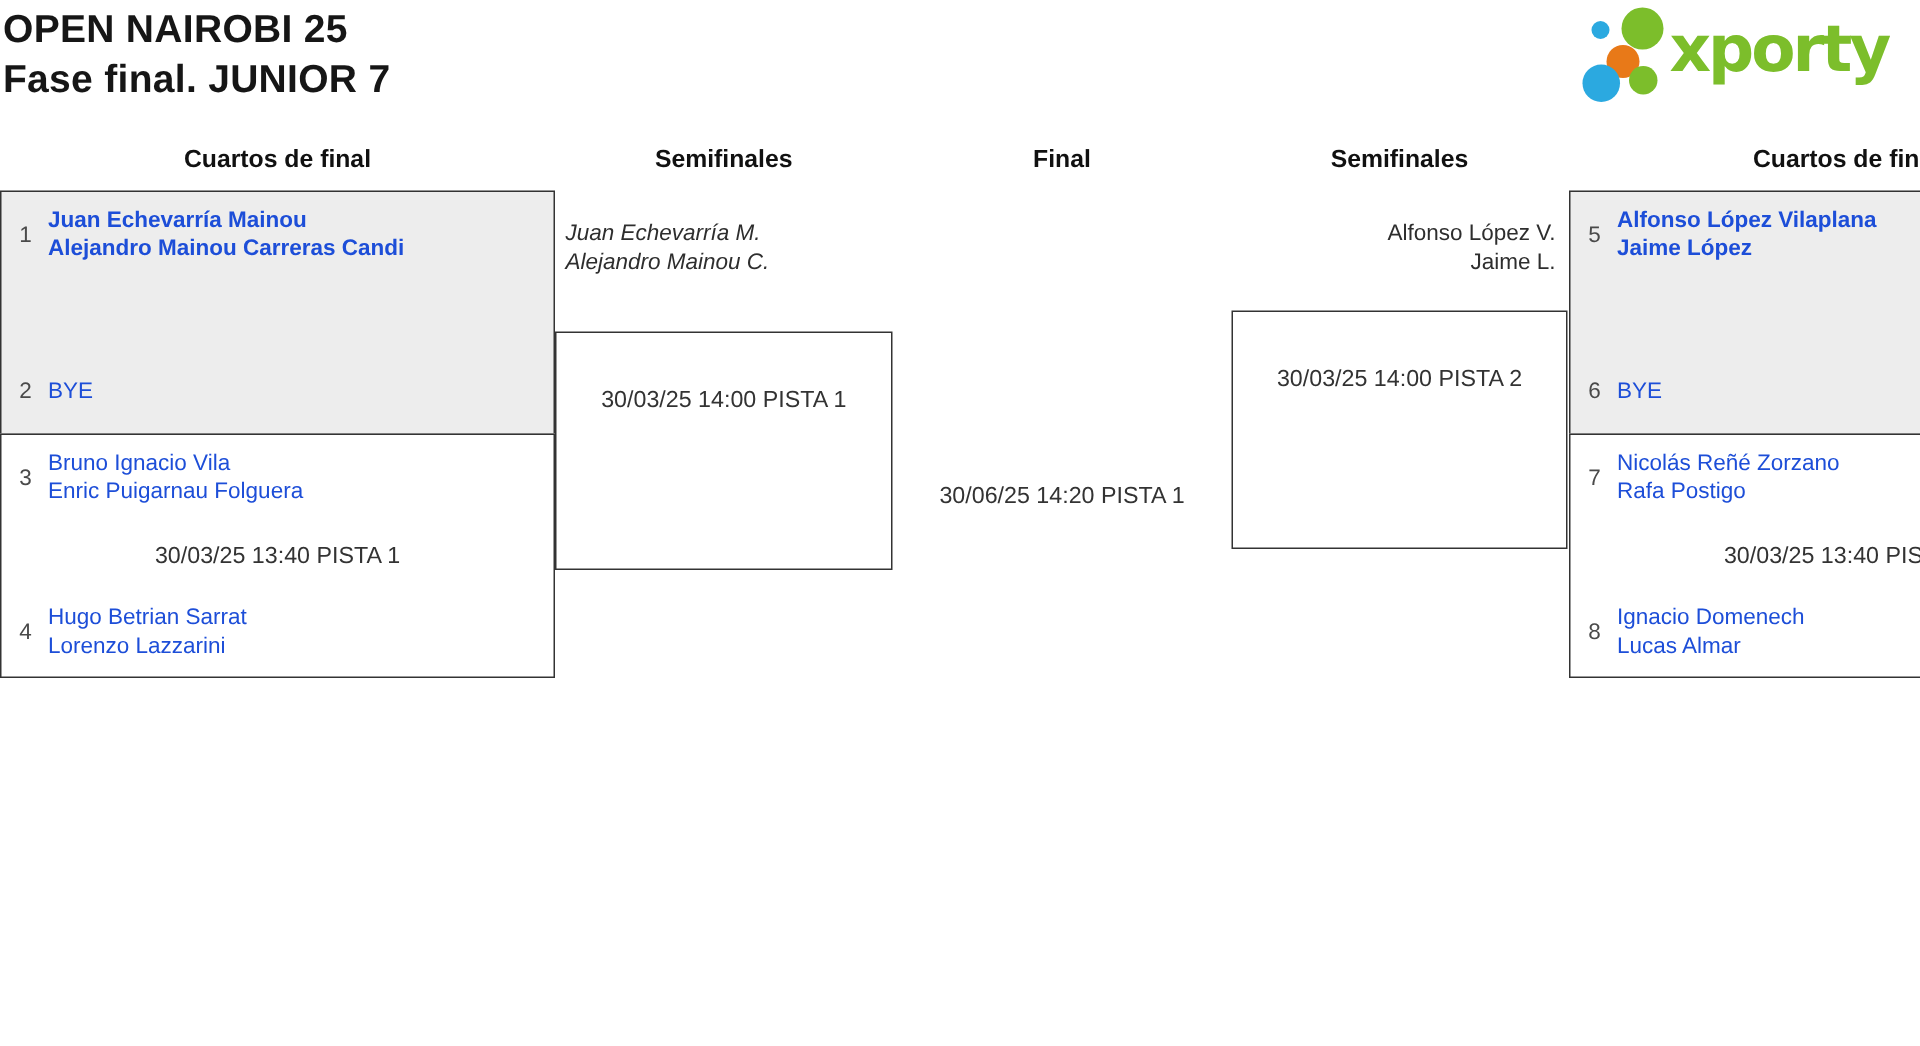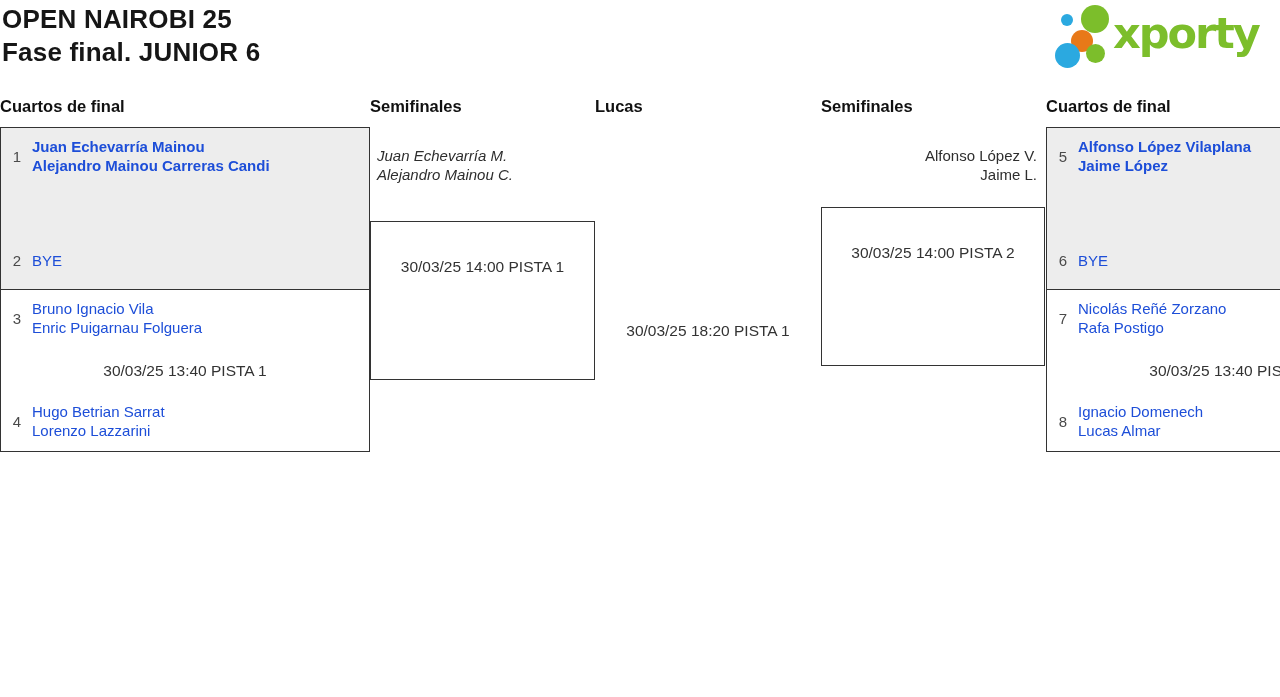--- a/index.html
+++ b/index.html
@@ -39,21 +39,21 @@
     position: absolute; left: 63px; top: 8px;
     font-family: "DejaVu Sans", sans-serif;
     font-size: 43px; font-weight: 700;
     color: #7cbe2b; letter-spacing: -2px;
   }
 
   
   .col-header {
     position: absolute; top: 97px;
     font-size: 16.5px; font-weight: 700; color: #111111;
-    white-space: nowrap;
+    text-align: center; white-space: nowrap;
   }
   #ch-qf-left  { left: 0;      width: 370px; }
   #ch-sf-left  { left: 370px;  width: 225px; }
   #ch-final    { left: 595px;  width: 226px; }
   #ch-sf-right { left: 821px;  width: 224px; }
   #ch-qf-right { left: 1046px; width: 370px; }
 
   
   .box {
     position: absolute;
@@ -111,35 +111,35 @@
     white-space: nowrap;
   }
 </style>
 </head>
 <body>
 
 <div id="stage">
 
   <div class="title-block">
     <div class="title-line">OPEN NAIROBI 25</div>
-    <div class="title-line">Fase final. JUNIOR 6</div>
+    <div class="title-line">Fase final. JUNIOR 7</div>
   </div>
 
   <div class="logo">
     <div class="dot dot-blue-small"></div>
     <div class="dot dot-green-big"></div>
     <div class="dot dot-orange"></div>
     <div class="dot dot-blue-big"></div>
     <div class="dot dot-green-small"></div>
     <div class="brand-text">xporty</div>
   </div>
 
   <div class="col-header" id="ch-qf-left">Cuartos de final</div>
   <div class="col-header" id="ch-sf-left">Semifinales</div>
-  <div class="col-header" id="ch-final">Lucas</div>
+  <div class="col-header" id="ch-final">Final</div>
   <div class="col-header" id="ch-sf-right">Semifinales</div>
   <div class="col-header" id="ch-qf-right">Cuartos de final</div>
 
   <div class="box grey" id="qf1">
     <div class="team-row top">
       <div class="seed">1</div>
       <div class="names bold">Juan Echevarría Mainou
 Alejandro Mainou Carreras Candi</div>
     </div>
     <div class="team-row bottom bye">
@@ -161,21 +161,21 @@
 Lorenzo Lazzarini</div>
     </div>
   </div>
 
   <div class="winner-label" id="wl-left">Juan Echevarría M.
 Alejandro Mainou C.</div>
   <div class="box" id="sf1">
     <div class="sched sf-top">30/03/25 14:00 PISTA 1</div>
   </div>
 
-  <div class="final-sched">30/03/25 18:20 PISTA 1</div>
+  <div class="final-sched">30/06/25 14:20 PISTA 1</div>
 
   <div class="winner-label" id="wl-right">Alfonso López V.
 Jaime L.</div>
   <div class="box" id="sf2">
     <div class="sched sf-top">30/03/25 14:00 PISTA 2</div>
   </div>
 
   <div class="box grey" id="qf3">
     <div class="team-row top">
       <div class="seed">5</div>

